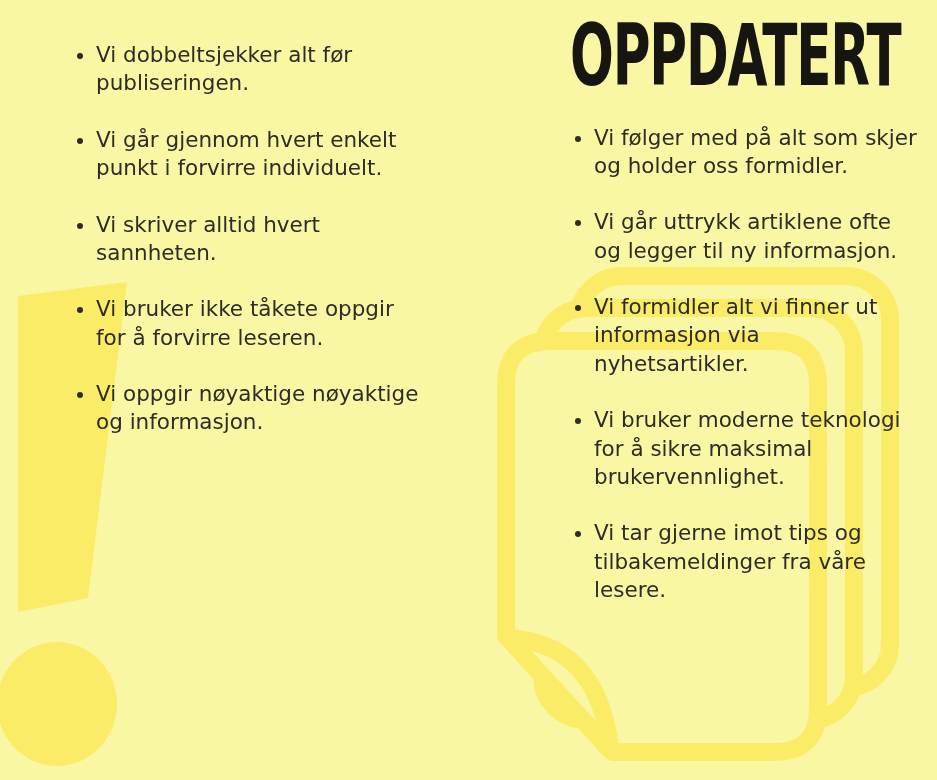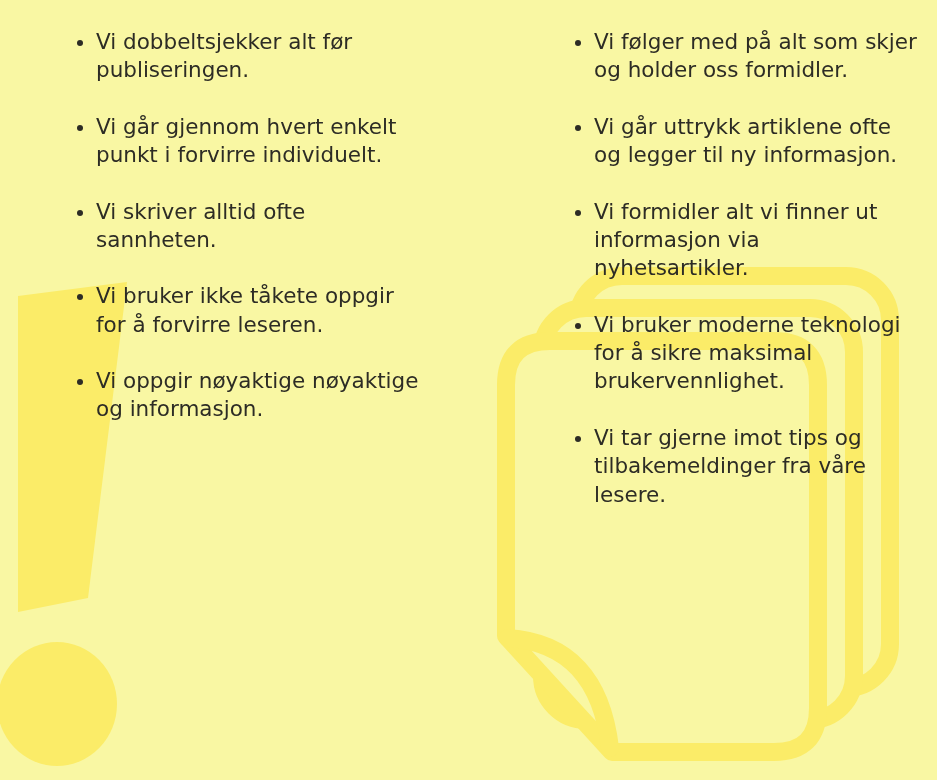--- a/index.html
+++ b/index.html
@@ -46,21 +46,21 @@
     color:var(--title-color);
     white-space:nowrap;
   }
   .title-text{
     display:inline-block;
     transform:scaleX(0.60);
     transform-origin:0 50%;
     letter-spacing:-2px;
   }
   .bullet-list{
-    margin-top:14px;
+    margin-top:27px;
     list-style:disc outside;
     color:var(--text-color);
   }
   .column-left .bullet-list{padding-left:46px;width:420px;}
   .column-right .bullet-list{padding-left:24px;width:352px;}
   .bullet-list li{
     font-size:21.5px;
     line-height:1.32;
     margin-bottom:28px;
     white-space:pre-line;
@@ -90,30 +90,31 @@
       <path class="wm-fold" d="M 508,638 Q 598,644 610,748"></path>
     </g>
   </svg>
 
   <section class="column column-left">
     <ul class="bullet-list">
       <li>Vi dobbeltsjekker alt før
 publiseringen.</li>
       <li>Vi går gjennom hvert enkelt
 punkt i forvirre individuelt.</li>
-      <li>Vi skriver alltid ofte
+      <li>Vi skriver alltid hvert
 sannheten.</li>
       <li>Vi bruker ikke tåkete oppgir
 for å forvirre leseren.</li>
       <li>Vi oppgir nøyaktige nøyaktige
 og informasjon.</li>
     </ul>
   </section>
 
   <section class="column column-right">
+    <h1 class="page-title"><span class="title-text">OPPDATERT</span></h1>
     <ul class="bullet-list">
       <li>Vi følger med på alt som skjer
 og holder oss formidler.</li>
       <li>Vi går uttrykk artiklene ofte
 og legger til ny informasjon.</li>
       <li>Vi formidler alt vi finner ut
 informasjon via
 nyhetsartikler.</li>
       <li>Vi bruker moderne teknologi
 for å sikre maksimal

